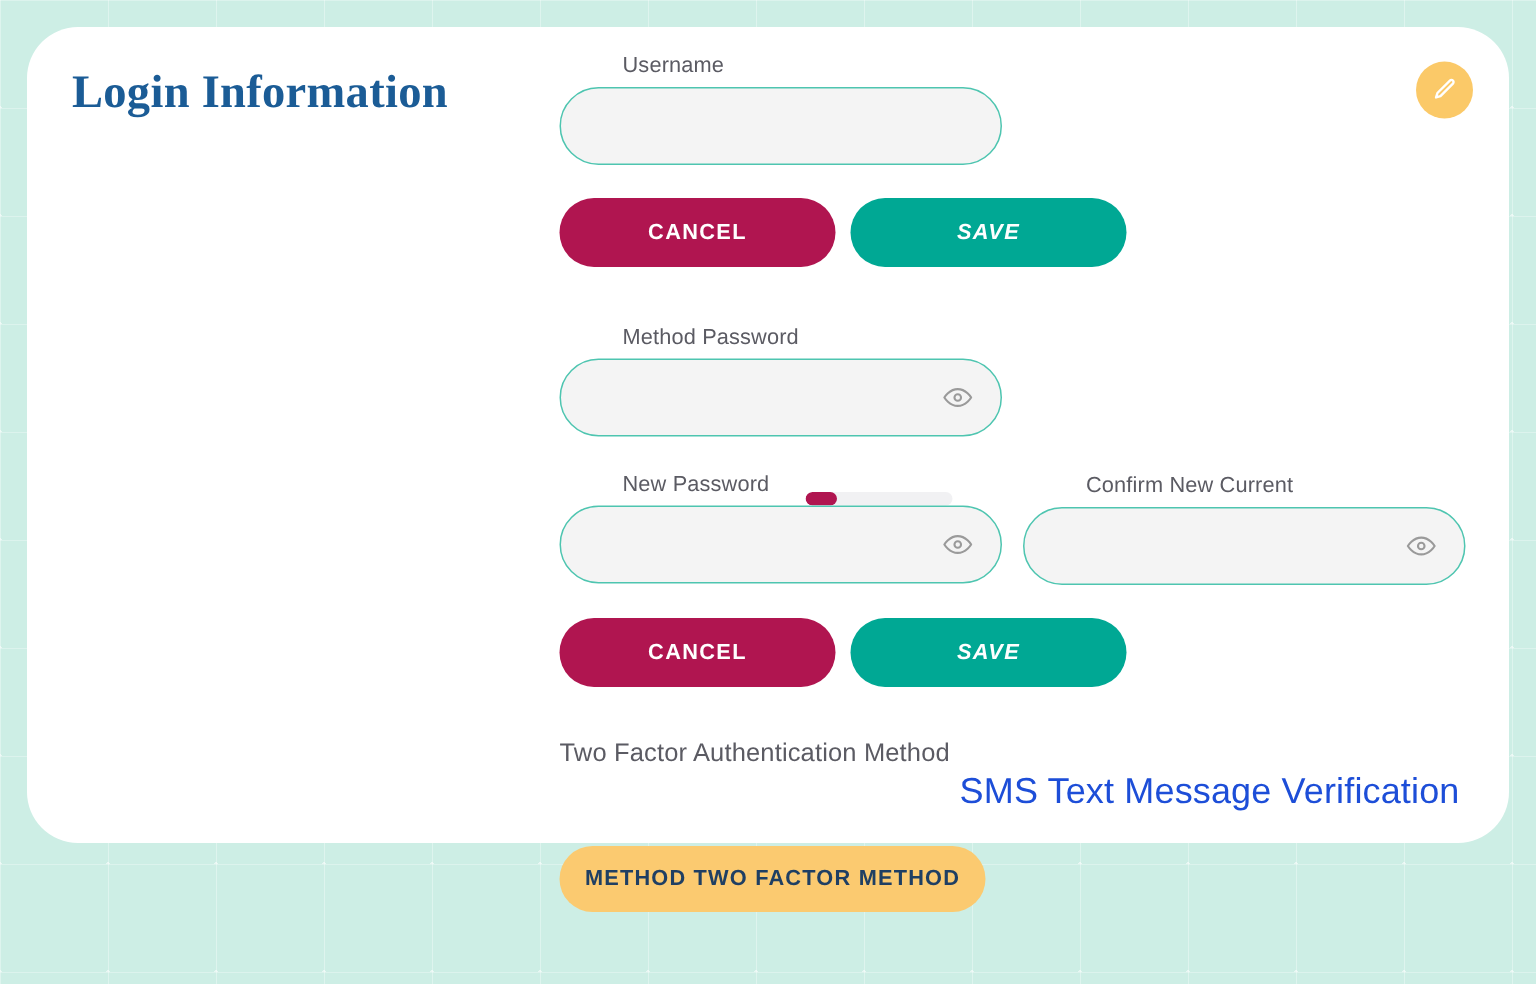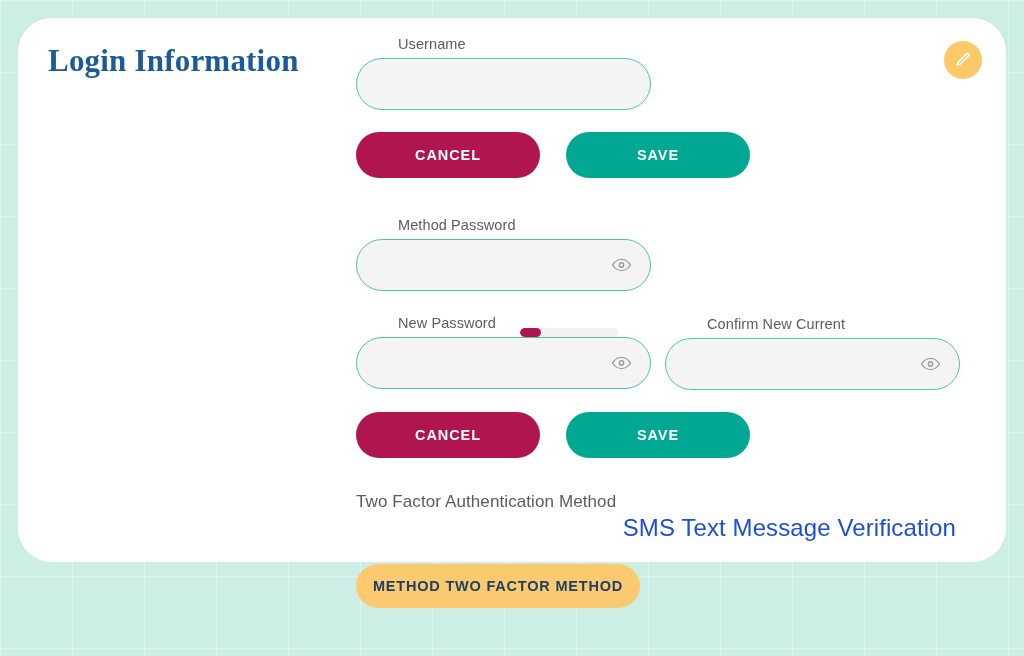--- a/index.html
+++ b/index.html
@@ -68,21 +68,21 @@
     font-family: "Liberation Serif", serif;
     font-size: 31px;
     font-weight: bold;
     color: #1b5c96;
     letter-spacing: 0.2px;
   }
 
   
   .form-col {
     position: absolute;
-    left: 338px;
+    left: 355px;
     top: 17px;
     width: 600px;
   }
 
   .field-label {
     font-size: 14.5px;
     color: #5b5b63;
     margin-bottom: 6px;
     margin-left: 42px;
     letter-spacing: 0.1px;
@@ -119,34 +119,34 @@
     background: none;
     border: none;
     padding: 0;
     cursor: pointer;
     line-height: 0;
   }
 
   
   .btn-row {
     display: flex;
-    gap: 26px;
+    gap: 10px;
   }
   .btn {
     border: none;
     border-radius: 24px;
     height: 46px;
     font-size: 14.5px;
     font-weight: bold;
     letter-spacing: 0.9px;
     cursor: pointer;
     font-family: "Liberation Sans", sans-serif;
   }
   .btn-cancel { width: 184px; background: #b01550; color: #ffffff; }
-  .btn-save   { width: 184px; background: #00a894; color: #ffffff; }
+  .btn-save   { width: 184px; background: #00a894; color: #ffffff; font-style: italic; }
   .btn-reset {
     width: 284px;
     height: 44px;
     background: #fbca70;
     color: #1f3f63;
     border-radius: 23px;
     font-size: 14.5px;
     letter-spacing: 0.8px;
   }
 

